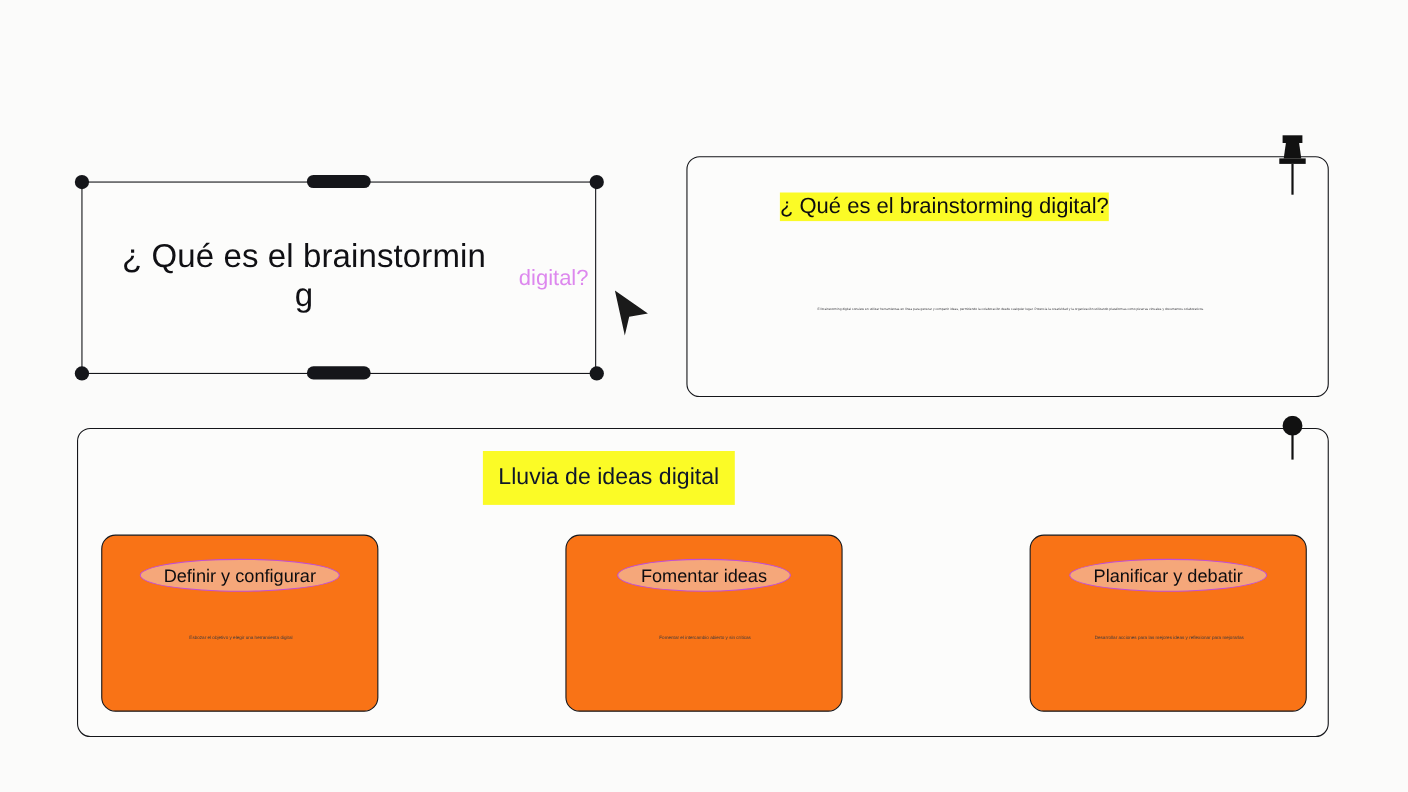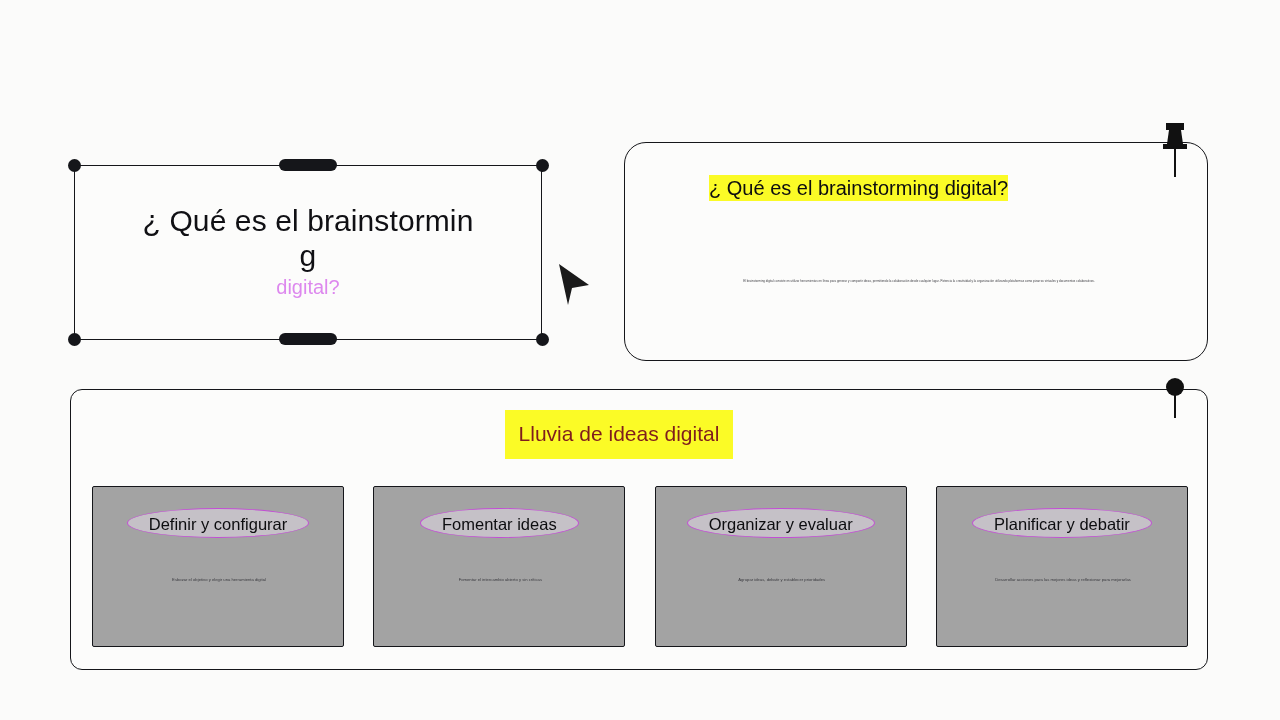--- a/index.html
+++ b/index.html
@@ -27,21 +27,21 @@
   }
   .hamburger span { display:block; height:3px; width:36px; background:#1a1a1a; border-radius:1px; }
 
   
   .title-box {
     position:absolute; left:74px; top:165px; width:468px; height:175px;
     border:1.6px solid #15161a; background:#fcfcfb;
   }
   .title-inner {
     width:100%; height:100%;
-    display:flex; flex-direction:column; align-items:center; justify-content:center;
+    display:flex; flex-direction:row; align-items:center; justify-content:center;
     padding:4px 6px 6px 6px;
   }
   .title-line1 {
     font-size:30px; color:#101014; font-weight:400; line-height:1.15;
     text-align:center; letter-spacing:.1px; width:420px;
   }
   .title-line2 {
     font-size:20px; font-weight:400; line-height:1.2; text-align:center;
     margin-top:2px;
   }
@@ -53,21 +53,21 @@
     position:absolute; width:58px; height:12px; border-radius:6px;
     background:#15161a;
   }
 
   
   .cursor-arrow { position:absolute; left:556px; top:262px; width:38px; height:46px; }
 
   
   .right-panel {
     position:absolute; left:624px; top:142px; width:584px; height:219px;
-    border:1.6px solid #15161a; border-radius:22px; background:#fcfcfb;
+    border:1.6px solid #15161a; border-radius:12px; background:#fcfcfb;
   }
   .hl-title-right {
     position:absolute; left:84px; top:28px; width:414px;
     font-size:20px; color:#0d0d10; line-height:34px; font-weight:400;
   }
   .hl-title-right .hl {
     background:#fbfb26; padding:2px 0 2px 0;
     box-decoration-break:clone; -webkit-box-decoration-break:clone;
   }
   .micro-para {
@@ -77,33 +77,33 @@
   }
   .pin-flat { position:absolute; left:1160px; top:122px; width:30px; height:56px; }
   .pin-round { position:absolute; left:1163px; top:378px; width:24px; height:40px; }
 
   
   .bottom-panel {
     position:absolute; left:70px; top:389px; width:1138px; height:281px;
     border:1.6px solid #15161a; border-radius:12px; background:#fcfcfb;
   }
   .hl-title-bottom {
-    position:absolute; left:344px; top:20px; width:408px; text-align:center;
-    font-size:21px; color:#7f1d1d; line-height:1;
+    position:absolute; left:368px; top:20px; width:408px; text-align:left;
+    font-size:21px; color:#0f172a; line-height:1;
   }
   .hl-title-bottom .hl {
     background:#fbfb26; padding:13px 14px 15px 14px; display:inline-block;
   }
   .cards {
     position:absolute; left:21px; top:96px; width:1096px; height:163px;
     display:flex; justify-content:space-between;
   }
   .card {
     width:252px; height:161px;
-    border:1.5px solid #15161a; border-radius:2px; background:#a3a3a3;
+    border:1.5px solid #15161a; border-radius:13px; background:#f97316;
     position:relative;
   }
   .card-title-wrap {
     position:absolute; left:0; top:25px; width:100%;
     display:flex; align-items:center; justify-content:center;
   }
   .card-title-el { position:relative; display:inline-block; padding:3px 22px; }
   .card-title-el .ellipse {
     position:absolute; left:0; top:-4px; width:100%; height:30px;
     border-radius:50%;
@@ -183,29 +183,20 @@
       <div class="card">
         <div class="card-title-wrap">
           <span class="card-title-el">
             <span class="ellipse"></span>
             <span class="card-title-txt">Fomentar ideas</span>
           </span>
         </div>
         <div class="card-desc">Fomentar el intercambio abierto y sin críticas</div>
       </div>
 
-      <div class="card">
-        <div class="card-title-wrap">
-          <span class="card-title-el">
-            <span class="ellipse"></span>
-            <span class="card-title-txt">Organizar y evaluar</span>
-          </span>
-        </div>
-        <div class="card-desc">Agrupar ideas, debatir y establecer prioridades</div>
-      </div>
 
       <div class="card">
         <div class="card-title-wrap">
           <span class="card-title-el">
             <span class="ellipse"></span>
             <span class="card-title-txt">Planificar y debatir</span>
           </span>
         </div>
         <div class="card-desc">Desarrollar acciones para las mejores ideas y reflexionar para mejorarlas</div>
       </div>

